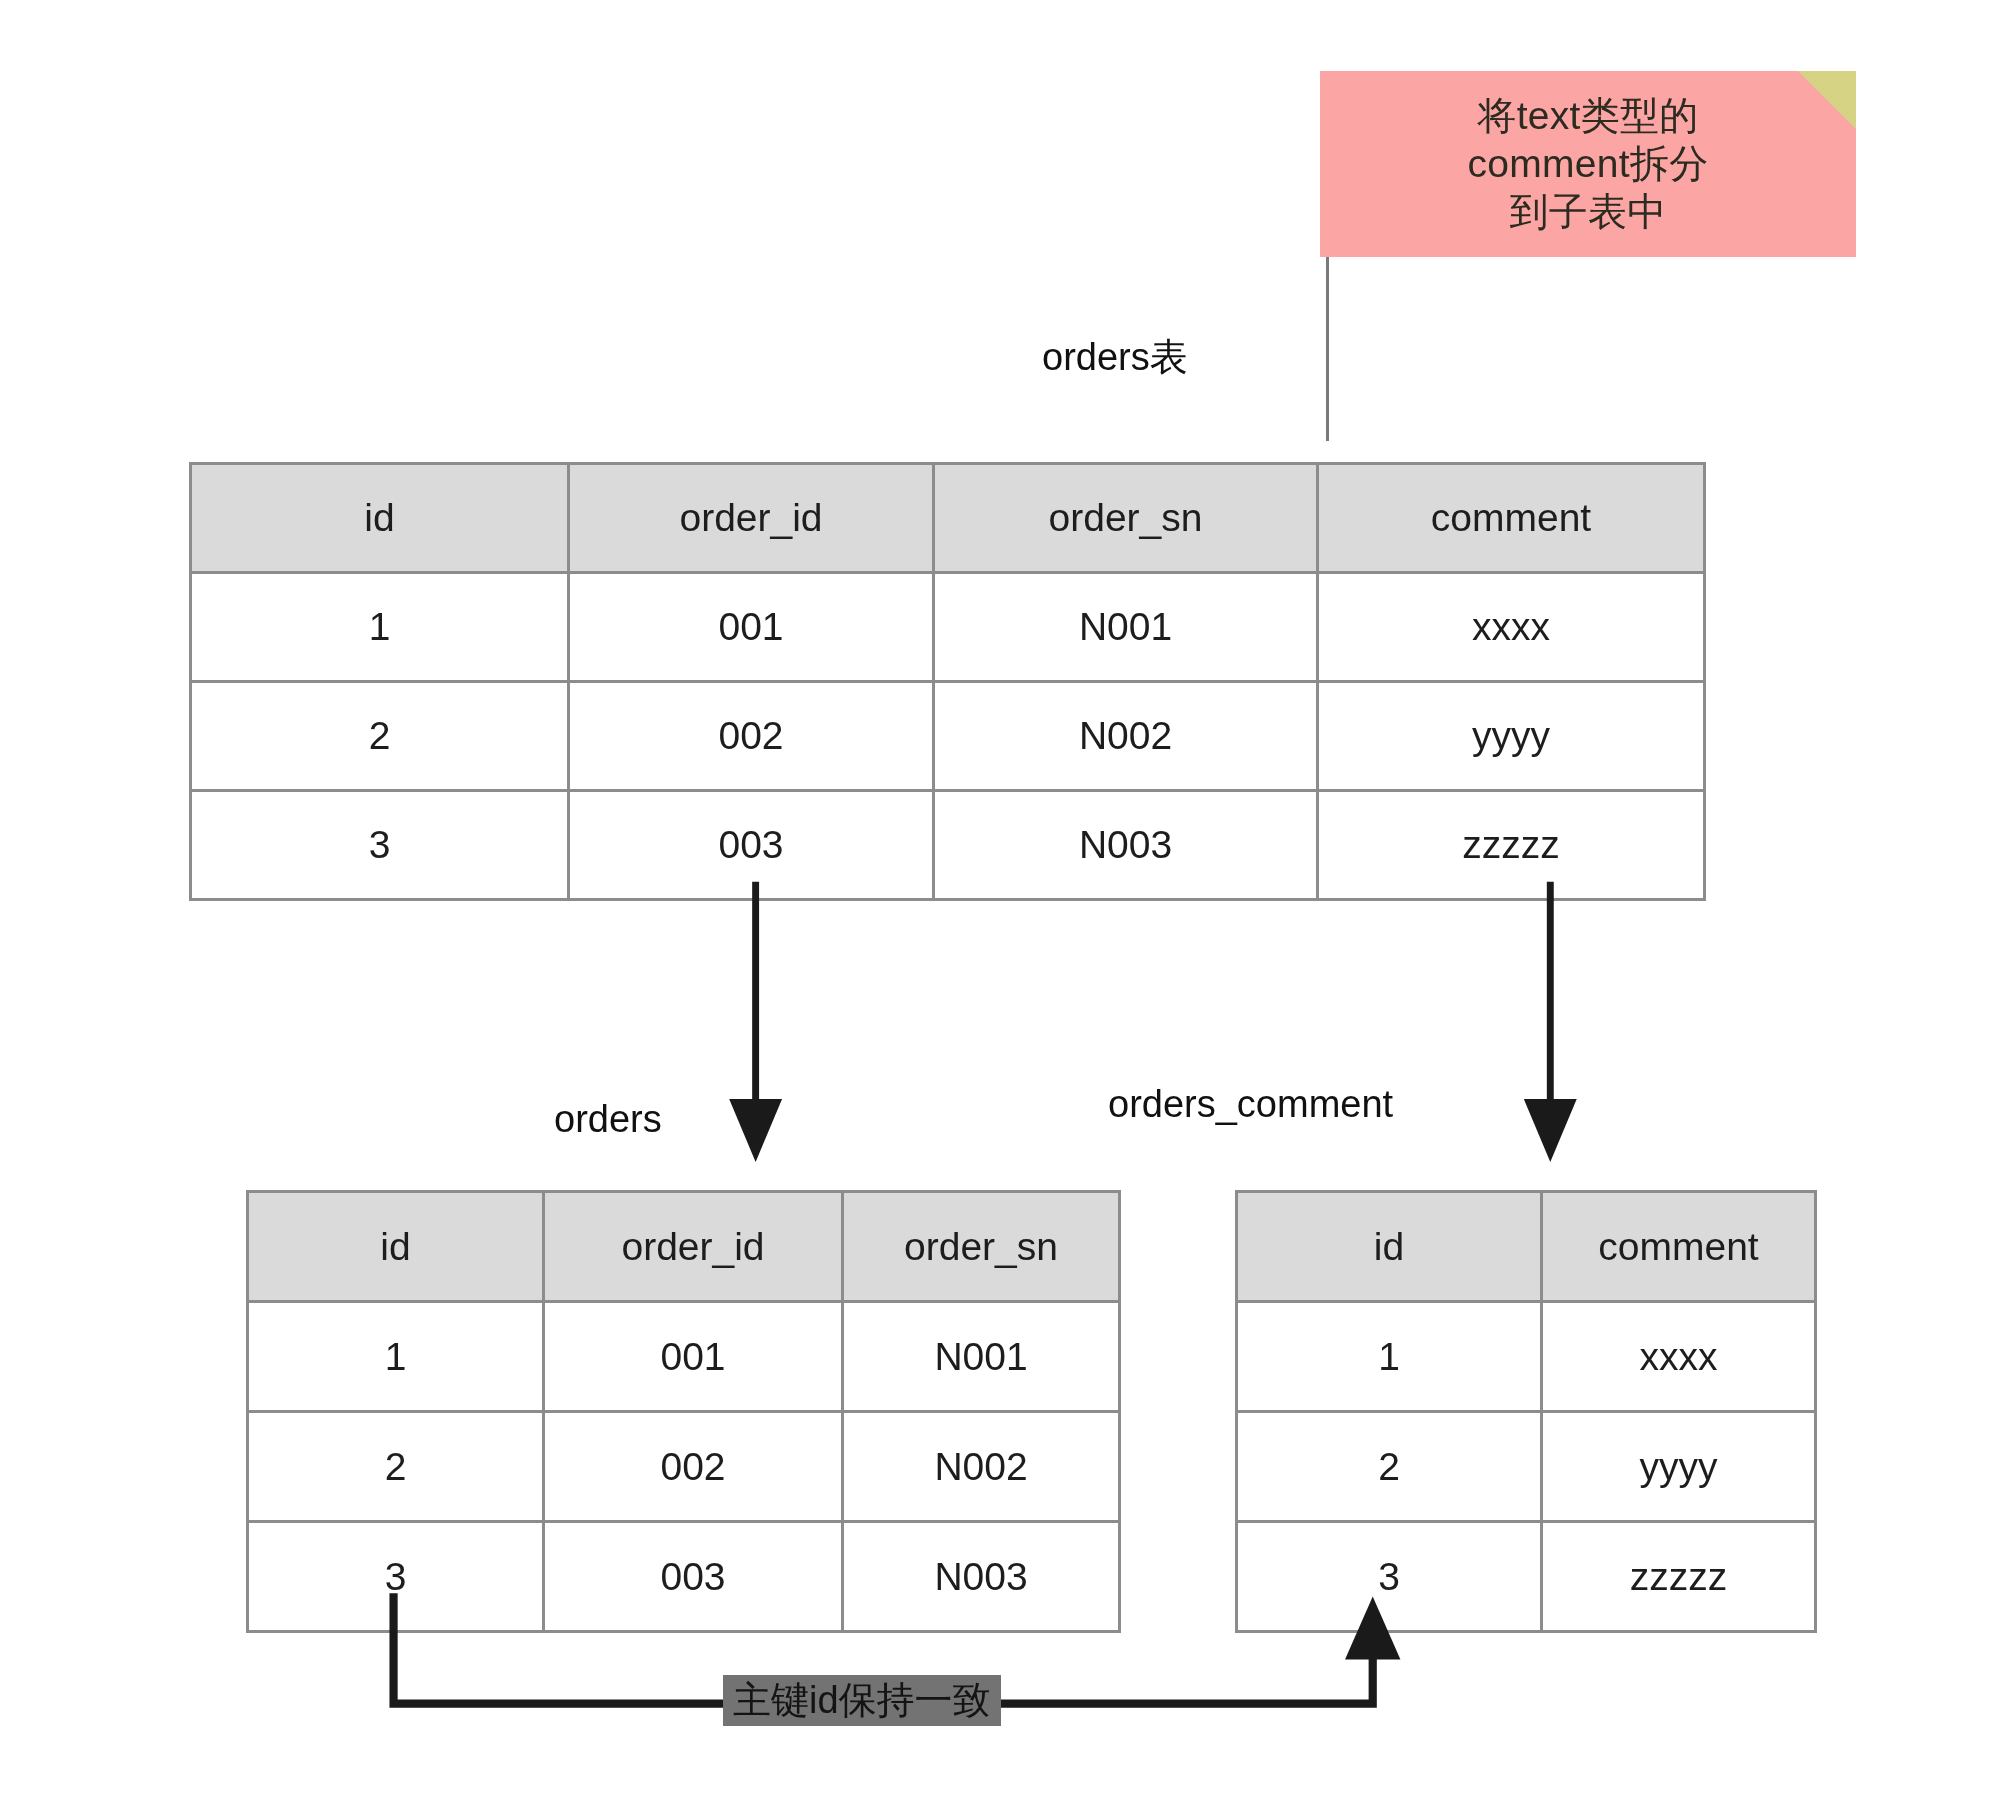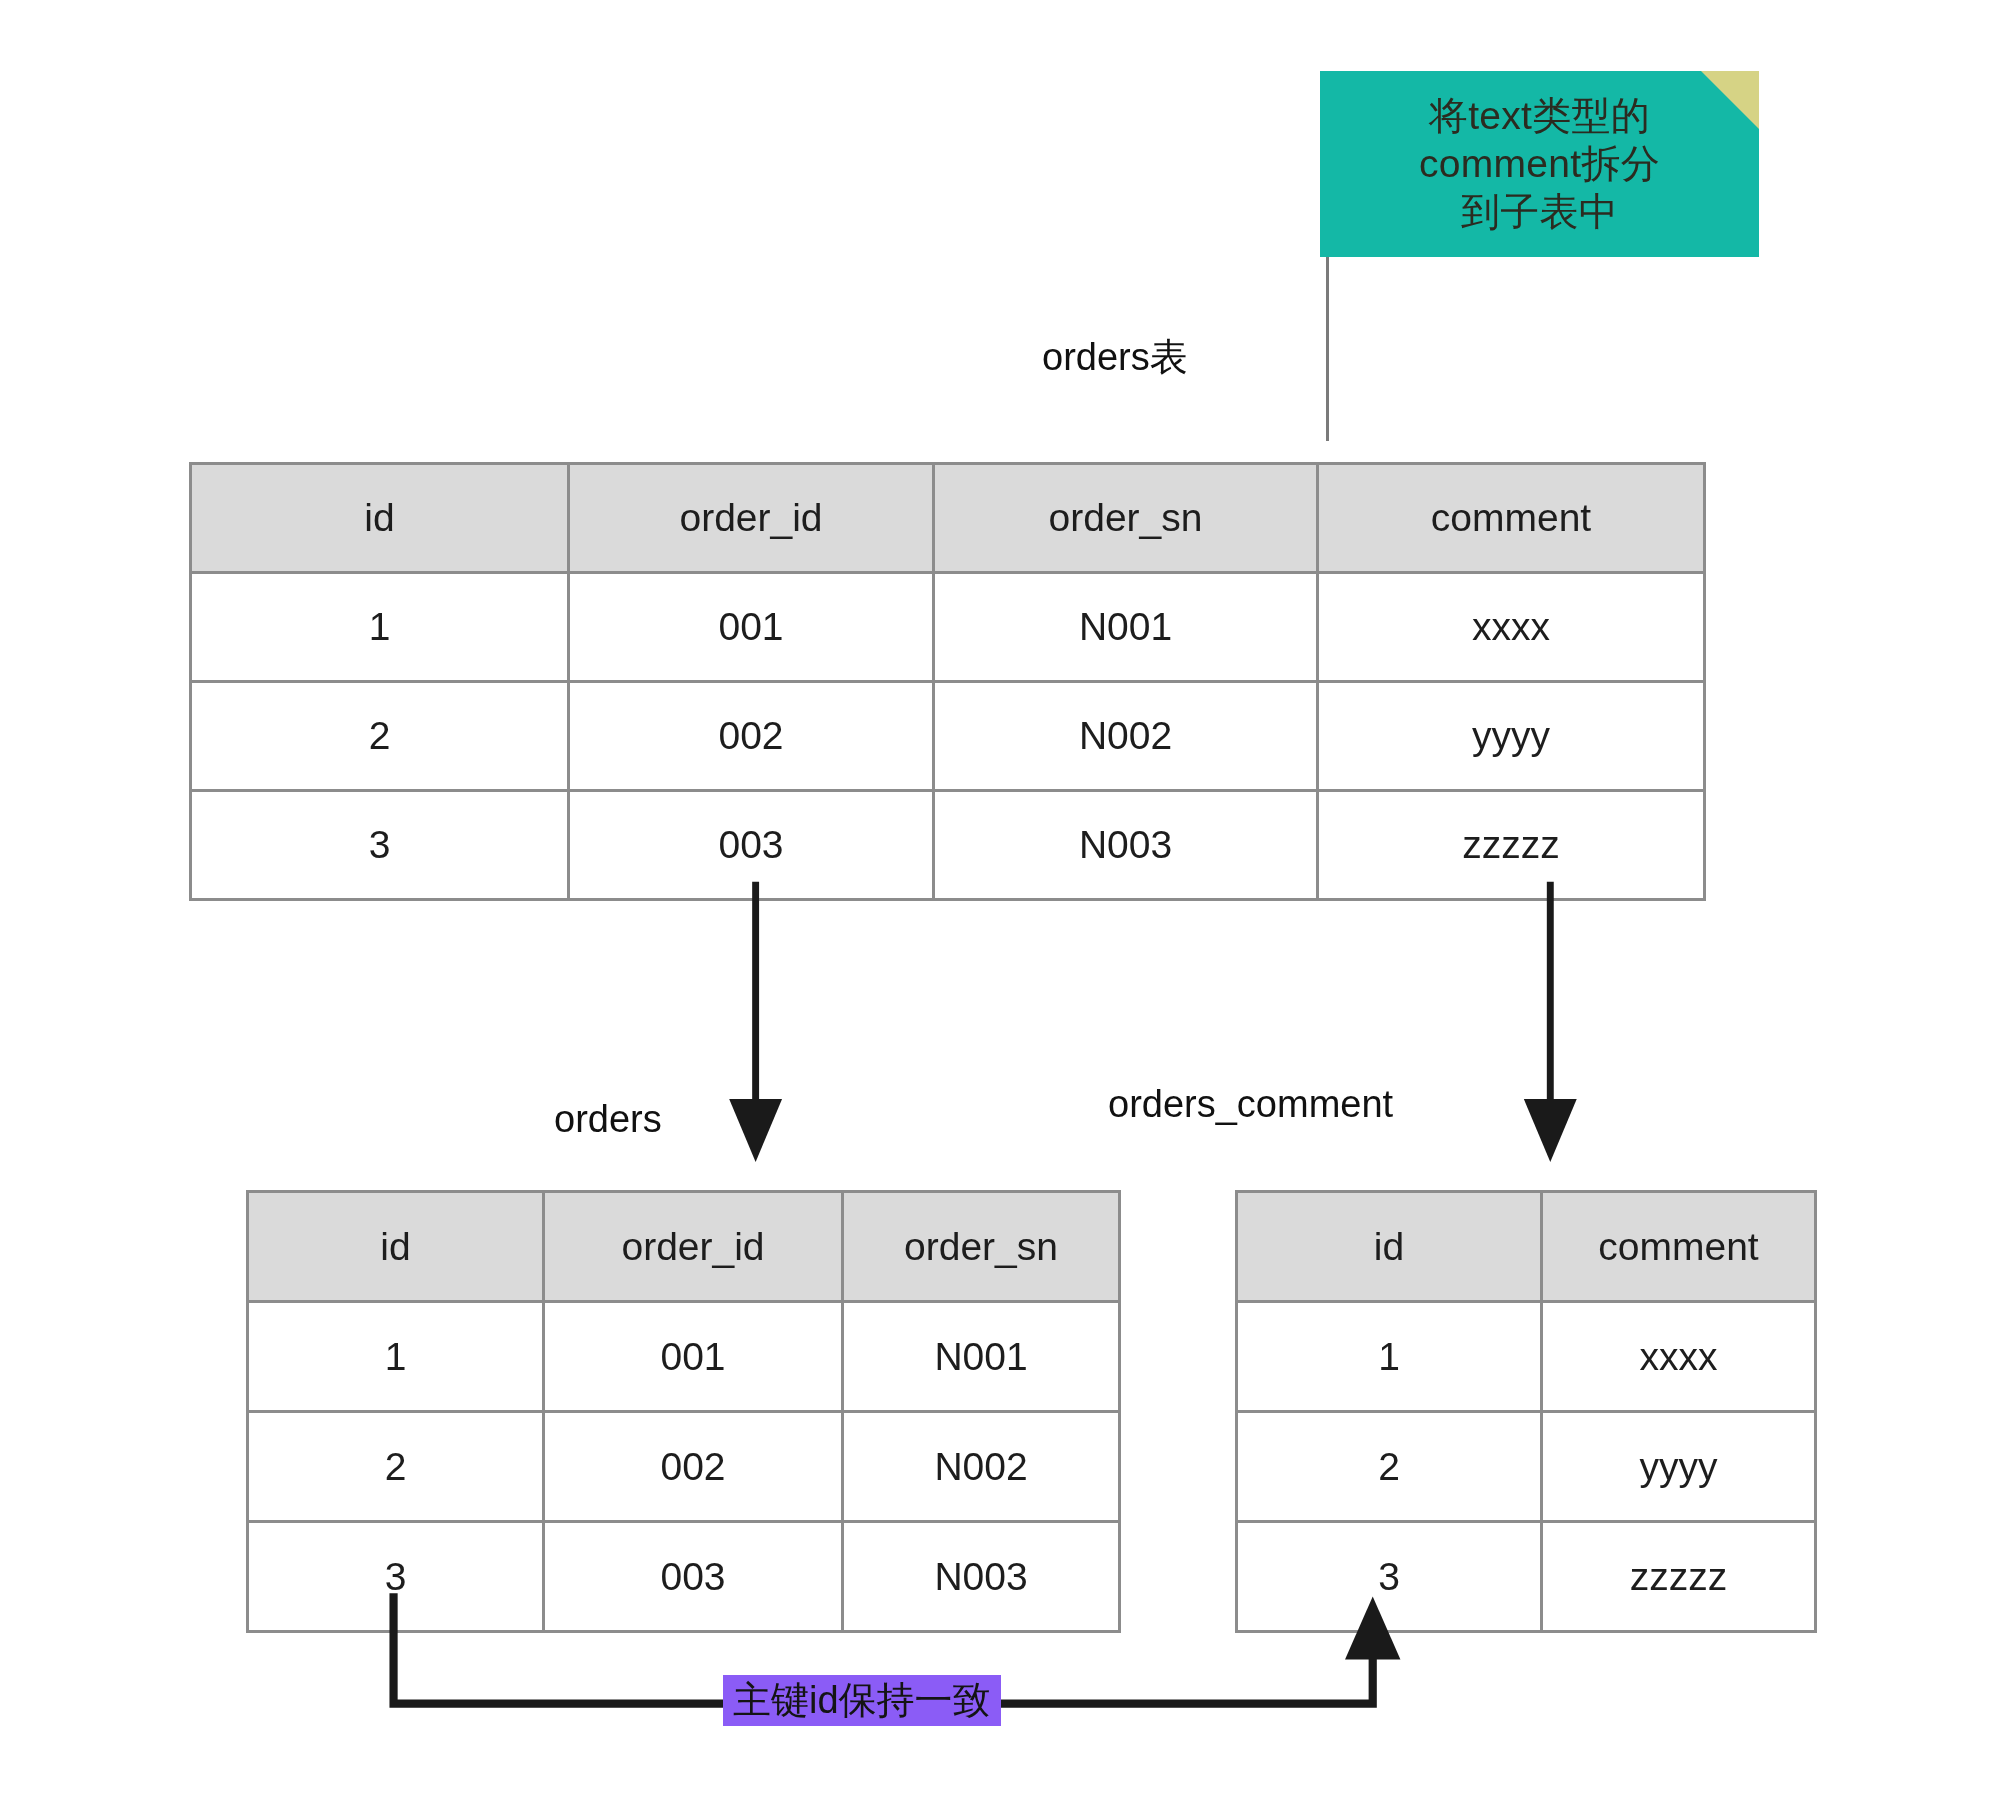--- a/index.html
+++ b/index.html
@@ -19,23 +19,23 @@
   .stage {
     position: absolute;
     inset: 0;
   }
 
   
   .sticky-note {
     position: absolute;
     left: 1320px;
     top: 71px;
-    width: 439px;
+    width: 536px;
     height: 186px;
-    background: #14b8a6;
+    background: #fca5a5;
     box-sizing: border-box;
     padding: 21.4px 29px 0 29px;
   }
   .sticky-note .fold {
     position: absolute;
     right: 0;
     top: 0;
     width: 0;
     height: 0;
     border-top: 58px solid #d6d385;
@@ -114,21 +114,21 @@
     white-space: nowrap;
   }
   #caption-orders-full { left: 1042px; top: 332px; }
   #caption-orders      { left: 554px;  top: 1098px; }
   #caption-orders-comment { left: 1108px; top: 1083px; }
 
   .edge-label {
     position: absolute;
     font-size: 38px;
     color: #141414;
-    background: #8b5cf6;
+    background: #737373;
     padding: 0 10px;
     white-space: nowrap;
   }
   #label-pk { left: 723px; top: 1675px; }
 
   
   .connectors {
     position: absolute;
     inset: 0;
     width: 2015px;

